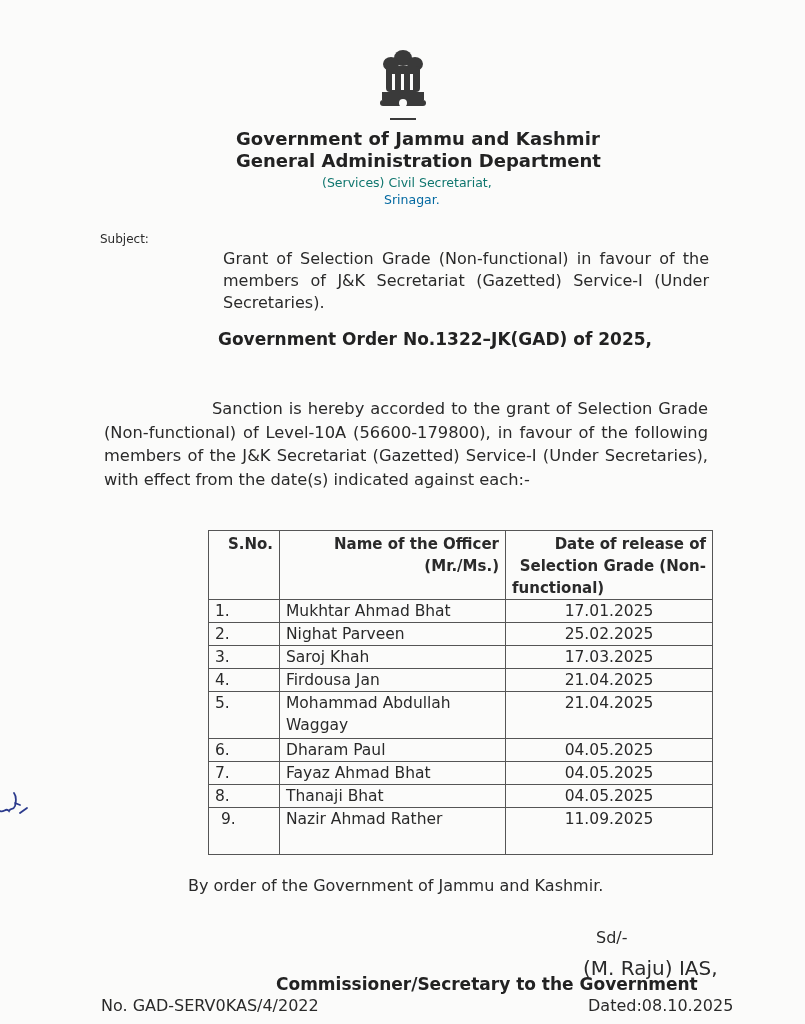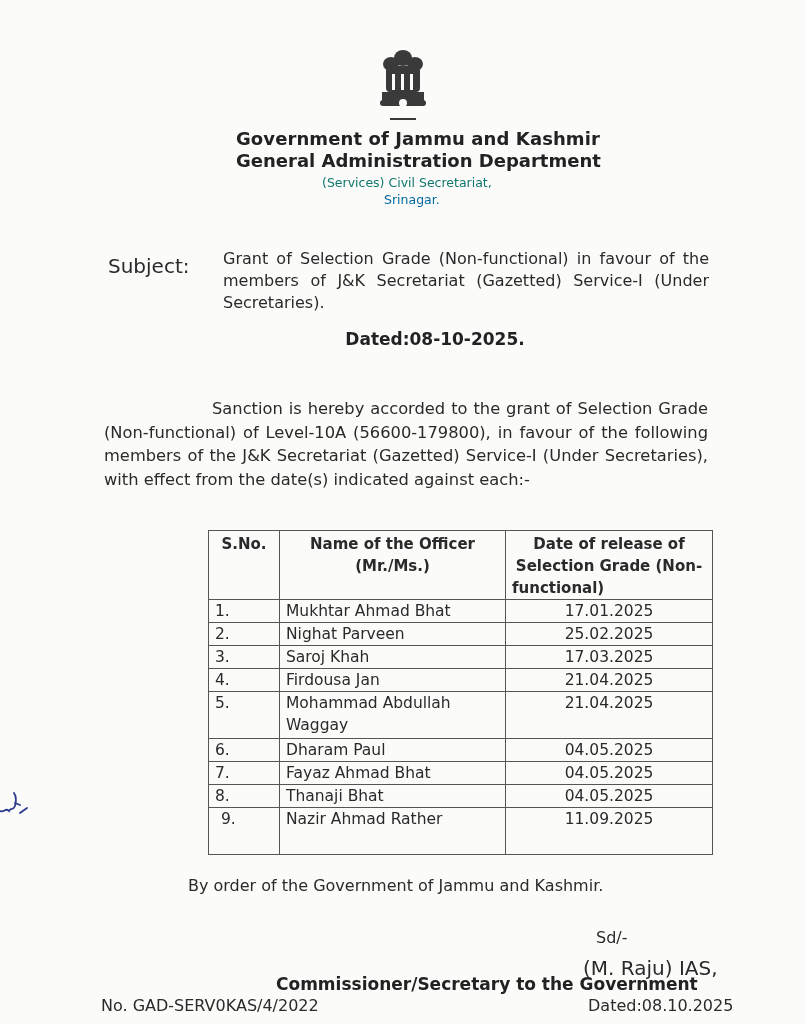--- a/index.html
+++ b/index.html
@@ -6,27 +6,27 @@
     body {
       width: 805px; height: 1024px; background: #fbfbfa; position: relative; overflow: hidden;
       font-family: "DejaVu Sans", sans-serif; color: #2a2a2a;
     }
     .abs { position: absolute; }
     .emblem { left: 372px; top: 46px; width: 62px; width: 62px; height: 82px; }
     .hdr1 { left: 236px; top: 128px; font-size: 18px; font-weight: bold; color: #222; letter-spacing: 0.1px; }
     .hdr2 { left: 236px; top: 150px; font-size: 18px; font-weight: bold; color: #222; }
     .hdr3 { left: 322px; top: 175px; font-size: 12.5px; color: #0f766e; }
     .hdr4 { left: 384px; top: 192px; font-size: 12.5px; color: #0369a1; }
-    .subj-label { left: 108px; top: 232px; font-size: 20px; margin-top: 22px; }
+    .subj-label { left: 100px; top: 232px; font-size: 12px; }
     .subj-text { left: 223px; top: 248px; width: 486px; font-size: 16px; line-height: 22px; text-align: justify; text-align-last: left; }
     .order { left: 210px; top: 328px; width: 450px; text-align: center; font-size: 17px; font-weight: bold; line-height: 22px; color: #222; }
     .para { left: 104px; top: 397px; width: 604px; font-size: 16.3px; line-height: 23.5px; text-align: justify; text-indent: 108px; }
     table.grid { position: absolute; left: 208px; top: 530px; width: 505px; border-collapse: collapse; font-size: 15.5px; }
     table.grid td, table.grid th { border: 1.5px solid #555; padding: 0 6px; vertical-align: top; line-height: 22px; }
-    table.grid th { font-weight: bold; text-align: center; font-size: 15px; padding-top: 2px; }
+    table.grid th { font-weight: bold; text-align: right; font-size: 15px; padding-top: 2px; }
     .c1 { width: 58px; } .c2 { width: 213px; }
     .c3 { text-align: center; }
     th.c3 { text-align: justify; text-align-last: left; }
     .tall td { height: 46px; }
     .byorder { left: 188px; top: 876px; font-size: 16px; }
     .sd { left: 596px; top: 928px; font-size: 16px; }
     .raju { left: 583px; top: 956px; font-size: 20px; }
     .comm { left: 276px; top: 974px; font-size: 17px; font-weight: bold; color: #222; }
     .refno { left: 101px; top: 996px; font-size: 16px; text-align: center; }
     .refdate { left: 547px; top: 996px; font-size: 16px; margin-left: 41px; }
@@ -55,21 +55,21 @@
 
 <div class="abs hdr1">Government of Jammu and Kashmir</div>
 <div class="abs hdr2">General Administration Department</div>
 <div class="abs hdr3">(Services) Civil Secretariat,</div>
 <div class="abs hdr4">Srinagar.</div>
 
 <div class="abs subj-label">Subject:</div>
 <div class="abs subj-text">Grant of Selection Grade (Non-functional) in favour of the members of J&amp;K Secretariat (Gazetted) Service-I (Under Secretaries).</div>
 
 <div class="abs order">
-  <div>Dated:08-10-2025.</div>
+  <div>Government Order No.1322–JK(GAD) of 2025,</div>
 </div>
 
 <div class="abs para">Sanction is hereby accorded to the grant of Selection Grade (Non-functional) of Level-10A (56600-179800), in favour of the following members of the J&amp;K Secretariat (Gazetted) Service-I (Under Secretaries), with effect from the date(s) indicated against each:-</div>
 
 <table class="grid">
   <thead>
     <tr>
       <th class="c1">S.No.</th>
       <th class="c2">Name of the Officer (Mr./Ms.)</th>
       <th class="c3">Date of release of Selection Grade (Non- functional)</th>

